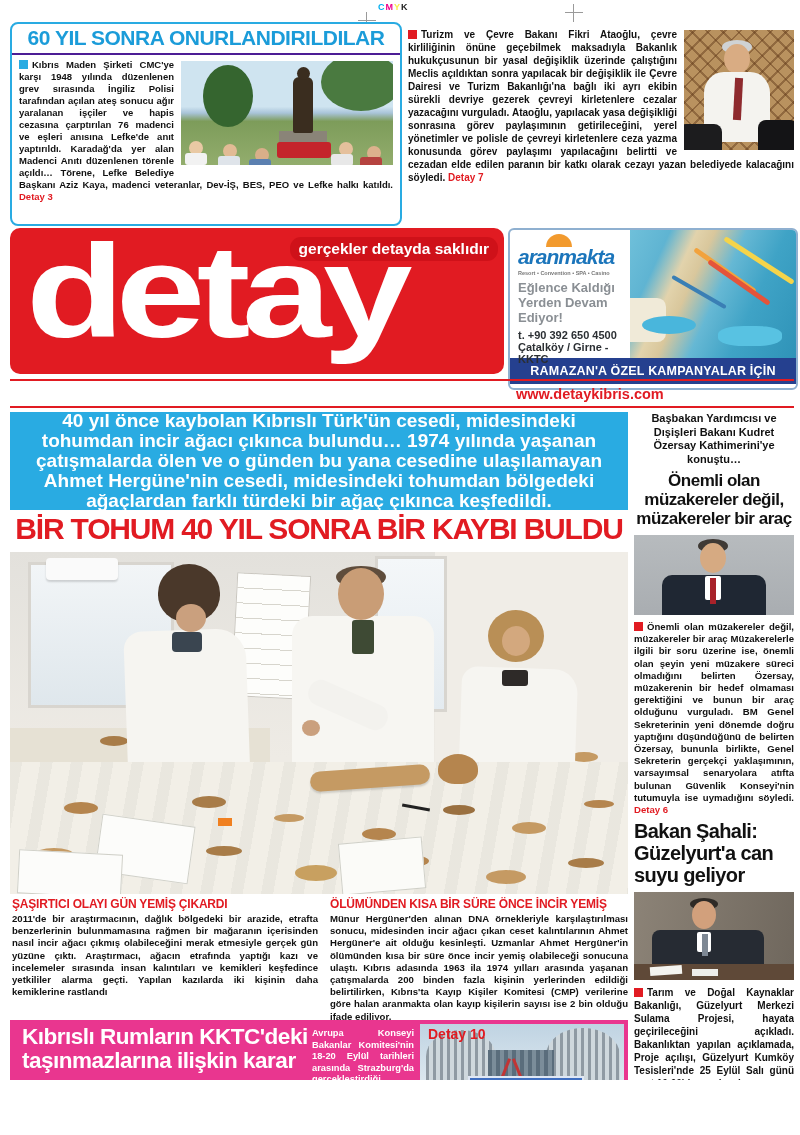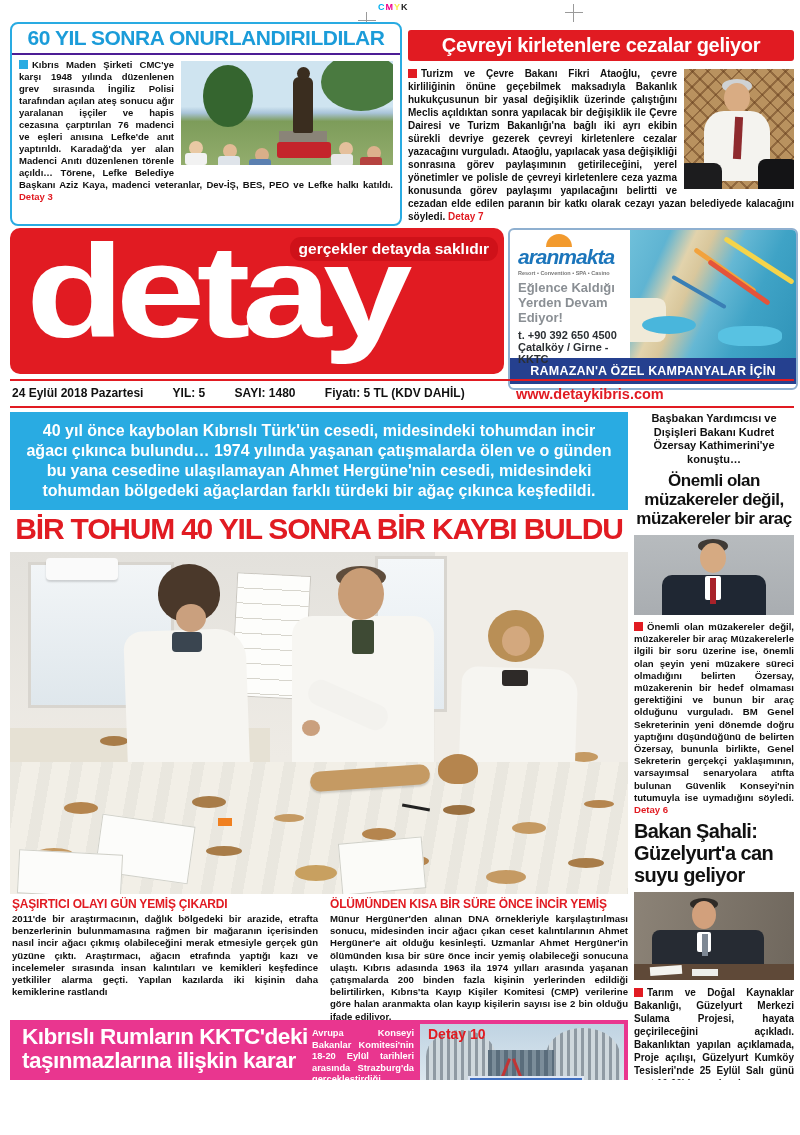--- a/index.html
+++ b/index.html
@@ -81,21 +81,21 @@
   .wp-slide1 { left:58px; top:38px; width:74px; height:5px; background:#f2a23c; transform:rotate(35deg); border-radius:3px; }
   .wp-slide2 { left:72px; top:50px; width:74px; height:5px; background:#e4543a; transform:rotate(35deg); border-radius:3px; }
   .wp-slide3 { left:88px; top:28px; width:82px; height:5px; background:#f5d44a; transform:rotate(33deg); border-radius:3px; }
   .wp-slide4 { left:38px; top:60px; width:62px; height:4px; background:#3a7fb5; transform:rotate(30deg); border-radius:3px; }
   .wp-pool1 { left:12px; top:86px; width:54px; height:18px; background:#49b6dc; border-radius:50%; }
   .wp-pool2 { left:88px; top:96px; width:64px; height:20px; background:#58c2e2; border-radius:40%; }
   .wp-deck { left:-8px; top:68px; width:44px; height:44px; background:#f0ead8; border-radius:20%; }
   .ad-banner { height:26px; background:#25408f; color:#fff; font-weight:bold; font-size:12.5px; text-align:center; line-height:26px; letter-spacing:0.2px; }
 
   
-  .intro-box { left:10px; top:412px; width:618px; height:98px; background:#29abe2; color:#fff; font-weight:bold; font-size:16px; line-height:20px; text-align:center; display:flex; align-items:center; }
+  .intro-box { left:10px; top:412px; width:618px; height:98px; background:#29abe2; color:#fff; font-weight:bold; font-size:19px; line-height:20px; text-align:center; display:flex; align-items:center; }
   .intro-box div { padding:0 16px; }
   .main-hl { left:10px; top:512px; width:618px; color:#e11b22; font-weight:bold; font-size:30px; letter-spacing:-1.2px; text-align:center; white-space:nowrap; }
 
   
   .photo-lab { left:10px; top:552px; width:618px; height:342px; overflow:hidden; background:linear-gradient(#e3e1dc,#eeebe5 60%); }
   .lab-wall-right { left:425px; top:0; width:193px; height:342px; background:#f0ede7; }
   .lab-win1 { left:18px; top:10px; width:140px; height:140px; background:linear-gradient(#f2f5f7,#dfe7ec); border:3px solid #d8d5cf; }
   .lab-win2 { left:365px; top:4px; width:66px; height:150px; background:linear-gradient(#f4f7f9,#e4ebf0); border:3px solid #d8d5cf; }
   .lab-ac { left:36px; top:6px; width:72px; height:22px; background:#fafafa; border-radius:4px; box-shadow:0 2px 2px rgba(0,0,0,.15); }
   .lab-board { left:224px; top:22px; width:72px; height:122px; background:#fdfdfb; border:1px solid #c9c6bf; transform:rotate(3deg);
@@ -202,21 +202,20 @@
         <div class="abs st-head"></div>
         <div class="abs st-drape"></div>
         <div class="abs st-heads"></div>
         <div class="abs st-shirts"></div>
       </div>
       <span class="bullet cyan"></span><span>Kıbrıs Maden Şirketi CMC'ye karşı 1948 yılında düzenlenen grev sırasında İngiliz Polisi tarafından açılan ateş sonucu ağır yaralanan işçiler ve hapis cezasına çarptırılan 76 madenci ve eşleri anısına Lefke'de anıt yaptırıldı. Karadağ'da yer alan Madenci Anıtı düzenlenen törenle açıldı… Törene, Lefke Belediye Başkanı Aziz Kaya, madenci veteranlar, Dev-İŞ, BES, PEO ve Lefke halkı katıldı.</span> <span class="ref">Detay 3</span>
     </div>
   </div>
 
   <div class="abs box-right">
-    <div class="hl-bar">Çevreyi kirletenlere cezalar geliyor</div>
     <div class="content">
       <div class="photo-minister">
         <div class="lattice"></div>
         <div class="abs mn-hair"></div>
         <div class="abs mn-head"></div>
         <div class="abs mn-shirt"></div>
         <div class="abs mn-tie"></div>
         <div class="abs mn-chair1"></div>
         <div class="abs mn-chair2"></div>
       </div>
@@ -247,26 +246,20 @@
         <div class="abs wp-slide3"></div>
         <div class="abs wp-slide4"></div>
         <div class="abs wp-pool1"></div>
         <div class="abs wp-pool2"></div>
       </div>
     </div>
     <div class="ad-banner">RAMAZAN'A ÖZEL KAMPANYALAR İÇİN ARAYINIZ</div>
   </div>
 
   <div class="abs rule" style="top:379px;"></div>
-  <div class="abs dateline">
-    <span>24 Eylül 2018 Pazartesi</span>
-    <span>YIL: 5</span>
-    <span>SAYI: 1480</span>
-    <span>Fiyatı: 5 TL (KDV DAHİL)</span>
-  </div>
   <div class="abs website">www.detaykibris.com</div>
   <div class="abs rule" style="top:406px;"></div>
 
   <div class="abs intro-box">
     <div>40 yıl önce kaybolan Kıbrıslı Türk'ün cesedi, midesindeki tohumdan incir ağacı çıkınca bulundu…  1974 yılında yaşanan çatışmalarda ölen ve o günden bu yana cesedine ulaşılamayan Ahmet Hergüne'nin cesedi, midesindeki tohumdan bölgedeki ağaçlardan farklı türdeki bir ağaç çıkınca keşfedildi.</div>
   </div>
   <div class="abs main-hl">BİR TOHUM 40 YIL SONRA BİR KAYBI BULDU</div>
 
   <div class="abs photo-lab">
     <div class="abs lab-wall-right"></div>

